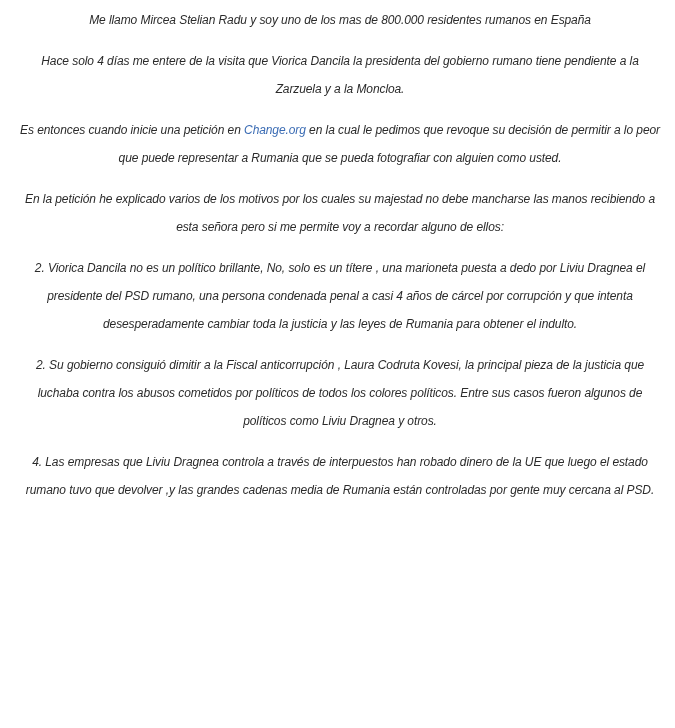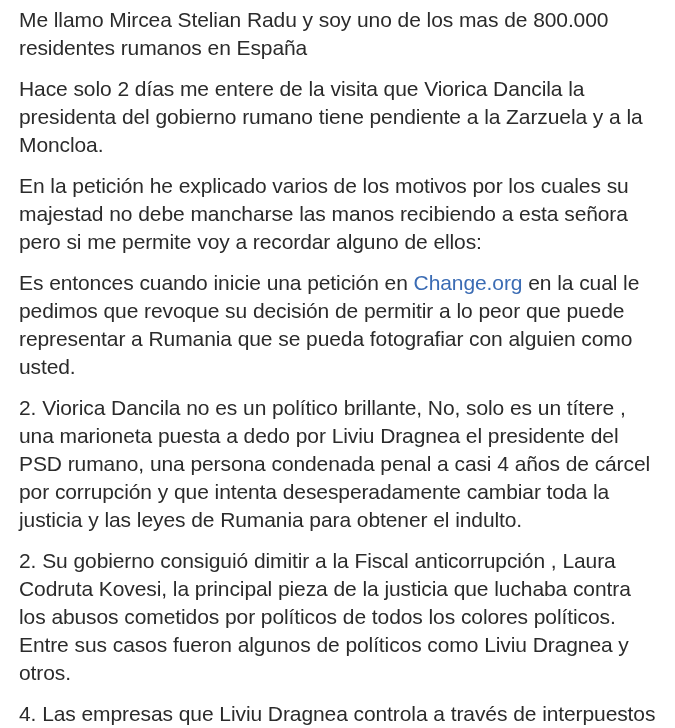--- a/index.html
+++ b/index.html
@@ -15,48 +15,49 @@
     color: #2b2b2b;
     -webkit-font-smoothing: antialiased;
   }
   #article {
     box-sizing: border-box;
     width: 675px;
     padding: 6px 14px 0 19px;
   }
   .para {
     margin: 0 0 13px 0;
-    font-size: 21px;
+    font-size: 12px;
     line-height: 28px;
     letter-spacing: -0.1px;
     color: #2b2b2b;
-    text-align: left;
+    text-align: center;
     word-spacing: 0.1px;
+    font-style: italic;
   }
   .para:last-child {
     margin-bottom: 0;
   }
   .link {
     color: #3b6cb4;
     text-decoration: none;
     cursor: pointer;
   }
 </style>
 </head>
 <body>
 
 <main id="article">
 
   <p class="para">Me llamo Mircea Stelian Radu y soy uno de los mas de 800.000 residentes rumanos en España</p>
 
-  <p class="para">Hace solo 2 días me entere de la visita que Viorica Dancila la presidenta del gobierno rumano tiene pendiente a la Zarzuela y a la Moncloa.</p>
+  <p class="para">Hace solo 4 días me entere de la visita que Viorica Dancila la presidenta del gobierno rumano tiene pendiente a la Zarzuela y a la Moncloa.</p>
+
+  <p class="para"><span>Es entonces cuando inicie una petición en </span><a class="link">Change.org</a><span> en la cual le pedimos que revoque su decisión de permitir a lo peor que puede representar a Rumania que se pueda fotografiar con alguien como usted.</span></p>
 
   <p class="para">En la petición he explicado varios de los motivos por los cuales su majestad no debe mancharse las manos recibiendo a esta señora pero si me permite voy a recordar alguno de ellos:</p>
-
-  <p class="para"><span>Es entonces cuando inicie una petición en </span><a class="link">Change.org</a><span> en la cual le pedimos que revoque su decisión de permitir a lo peor que puede representar a Rumania que se pueda fotografiar con alguien como usted.</span></p>
 
 
   <p class="para">2. Viorica Dancila no es un político brillante, No, solo es un títere , una marioneta puesta a dedo por Liviu Dragnea el presidente del PSD rumano, una persona condenada penal a casi 4 años de cárcel por corrupción y que intenta desesperadamente cambiar toda la justicia y las leyes de Rumania para obtener el indulto.</p>
 
   <p class="para">2. Su gobierno consiguió dimitir a la Fiscal anticorrupción , Laura Codruta Kovesi, la principal pieza de la justicia que luchaba contra los abusos cometidos por políticos de todos los colores políticos. Entre sus casos fueron algunos de políticos como Liviu Dragnea y otros.</p>
 
   <p class="para">4. Las empresas que Liviu Dragnea controla a través de interpuestos han robado dinero de la UE que luego el estado rumano tuvo que devolver ,y las grandes cadenas media de Rumania están controladas por gente muy cercana al PSD.</p>
 
 </main>
 

